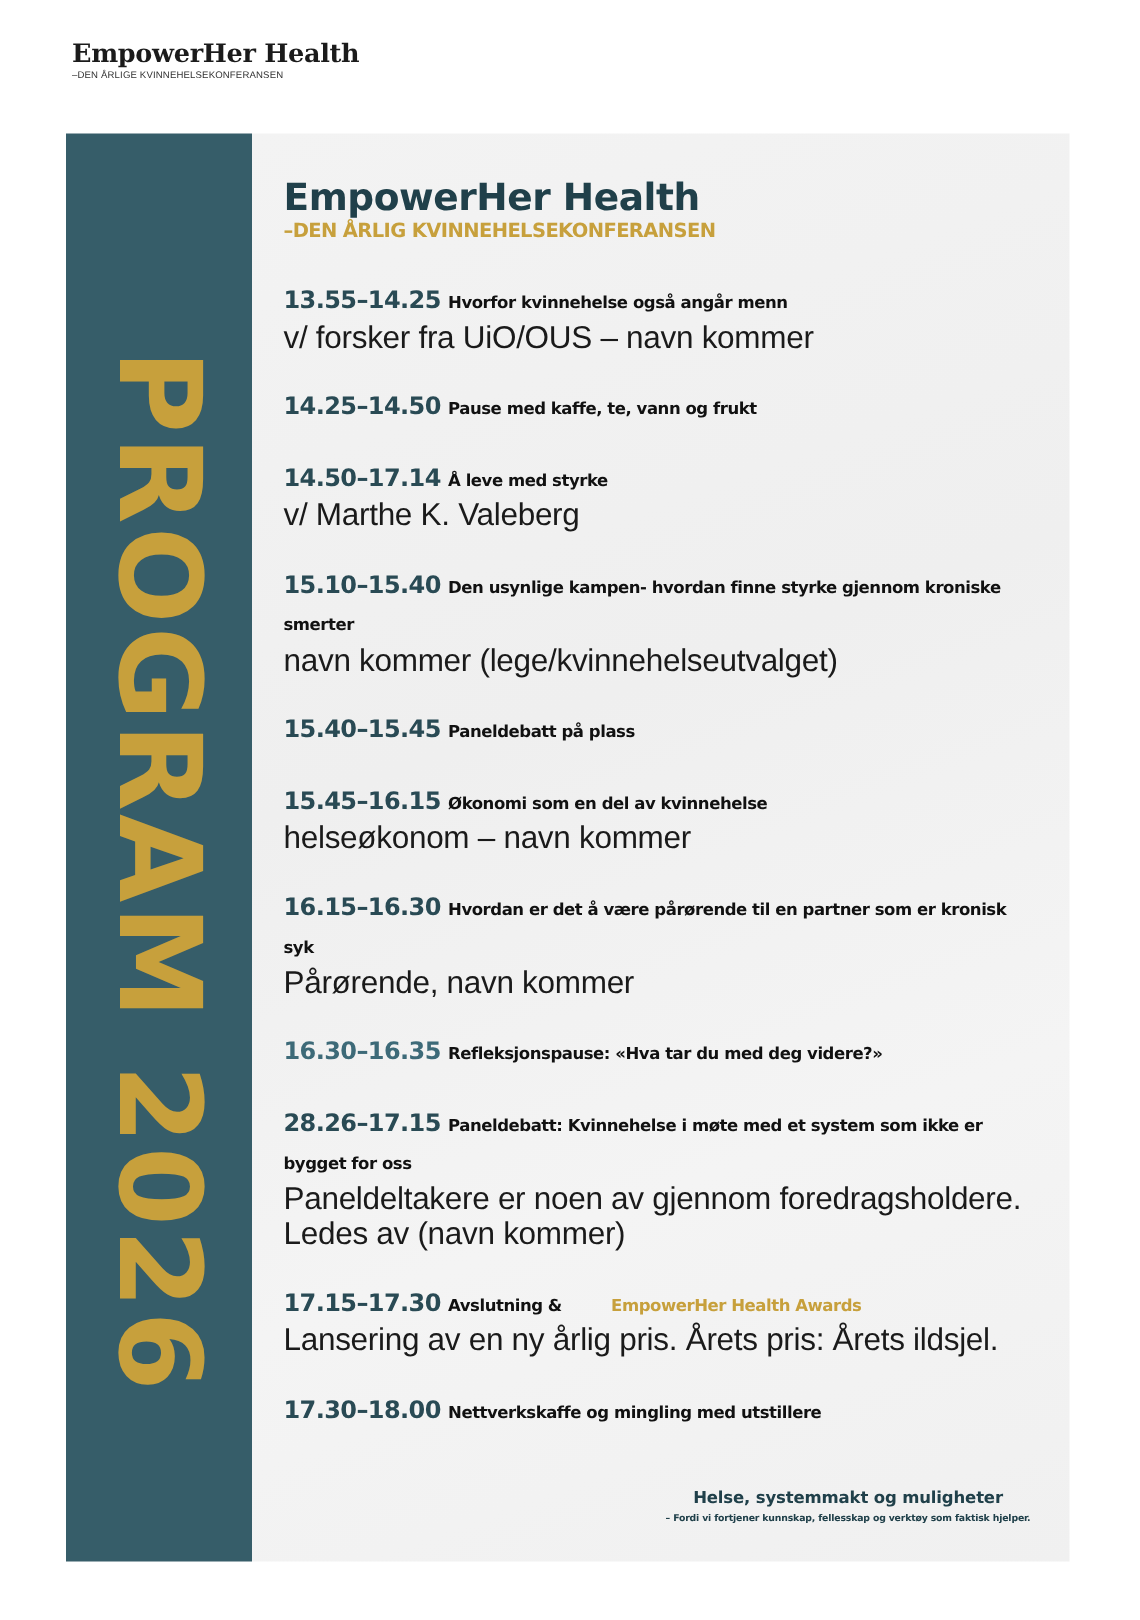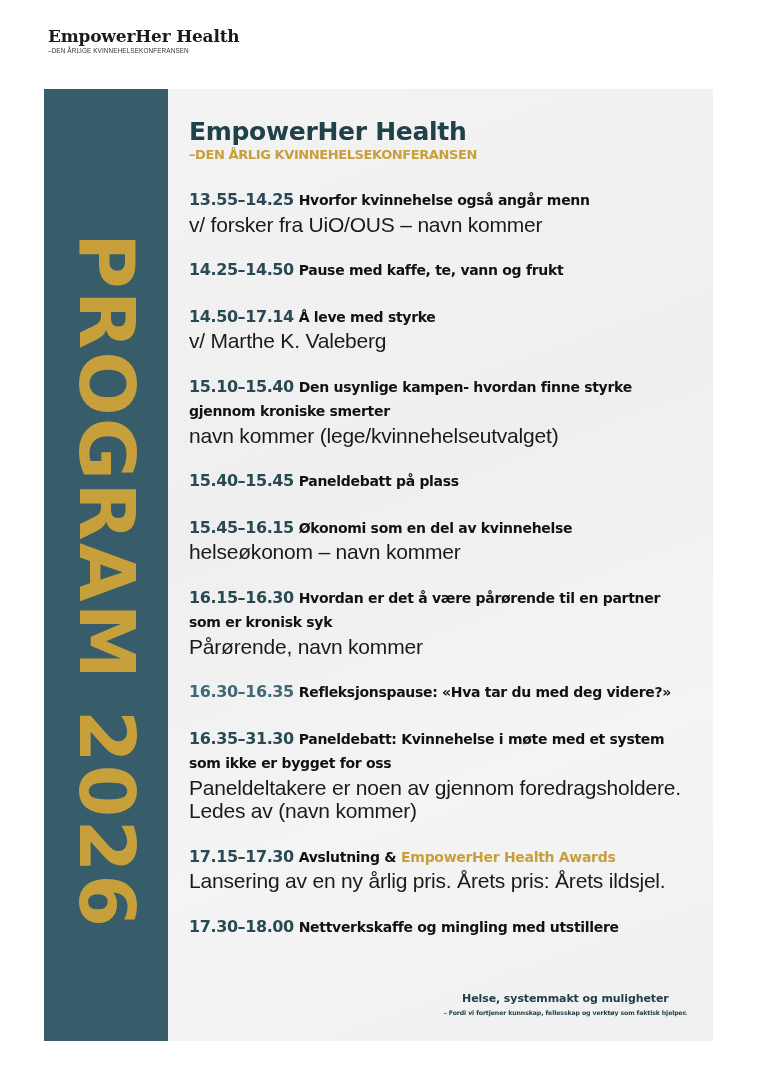--- a/index.html
+++ b/index.html
@@ -45,23 +45,23 @@
   .item {
     margin: 0 0 22px 0; font-size: 17.5px; line-height: 23.5px; color: #111;
   }
   .item .time {
     font-family: "DejaVu Sans", sans-serif; font-weight: bold;
     color: #294a54; font-size: 16px; letter-spacing: -0.4px;
   }
   .item .time.light { color: #3d6a78; }
   .item .title {
     font-family: "DejaVu Sans", sans-serif; font-weight: bold;
-    color: #111; font-size: 14px; letter-spacing: -0.3px;
+    color: #111; font-size: 11px; letter-spacing: -0.3px;
   }
-  .item .accent { color: #c7a03c; }
+  .item .accent { color: #c7a03c; margin-left: 28px; }
   .item .desc {
     display: block; font-family: Liberation Sans, sans-serif; font-weight: normal;
     color: #1a1a1a; font-size: 21px; letter-spacing: -0.2px;
   }
   .footer { position: absolute; right: 26px; top: 902px; text-align: center; }
   .footer .motto {
     font-family: "DejaVu Sans", sans-serif; font-weight: bold;
     font-size: 11px; color: #20404a; letter-spacing: -0.1px; line-height: 16px;
   }
   .footer .tag {
@@ -119,21 +119,21 @@
     <div class="item">
       <span class="time">16.15–16.30</span>
       <span class="title">Hvordan er det å være pårørende til en partner som er kronisk syk</span>
       <span class="desc">Pårørende, navn kommer</span>
     </div>
     <div class="item">
       <span class="time light">16.30–16.35</span>
       <span class="title">Refleksjonspause: «Hva tar du med deg videre?»</span>
     </div>
     <div class="item">
-      <span class="time">16.35–31.30</span>
+      <span class="time">28.26–17.15</span>
       <span class="title">Paneldebatt: Kvinnehelse i møte med et system som ikke er bygget for oss</span>
       <span class="desc">Paneldeltakere er noen av gjennom foredragsholdere. Ledes av (navn kommer)</span>
     </div>
     <div class="item">
       <span class="time">17.15–17.30</span>
       <span class="title">Avslutning &amp;</span>
       <span class="title accent">EmpowerHer Health Awards</span>
       <span class="desc">Lansering av en ny årlig pris. Årets pris: Årets ildsjel.</span>
     </div>
     <div class="item">

